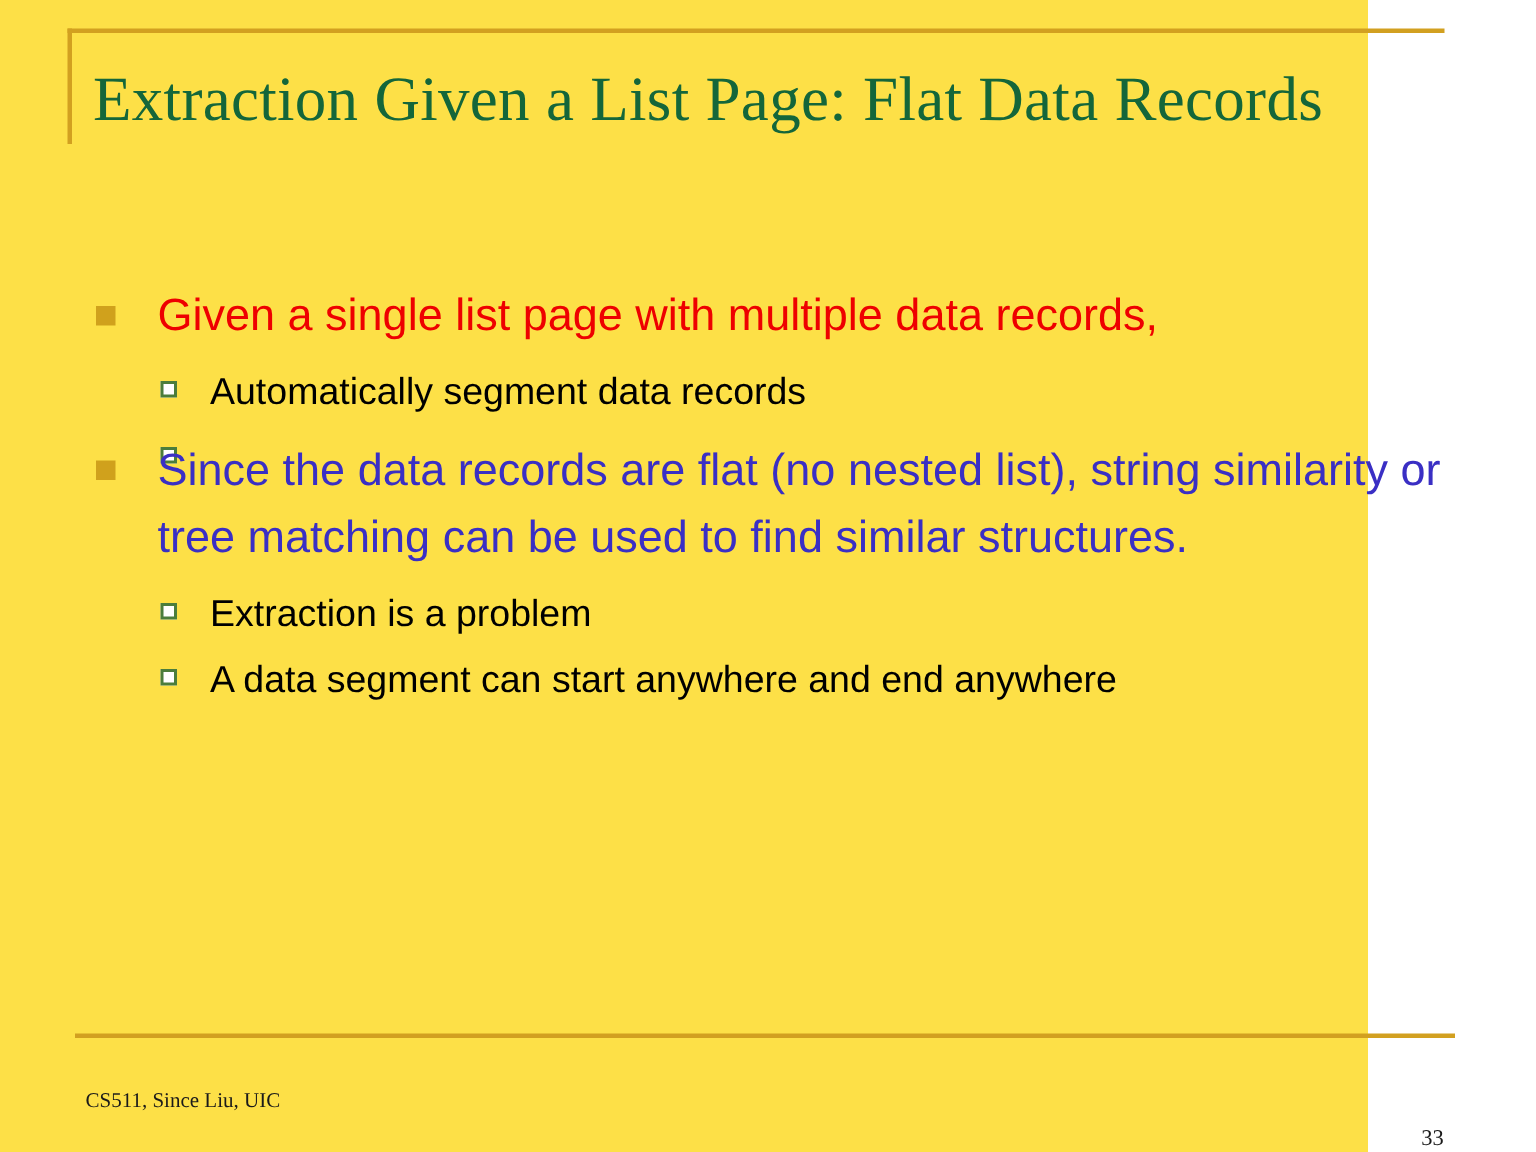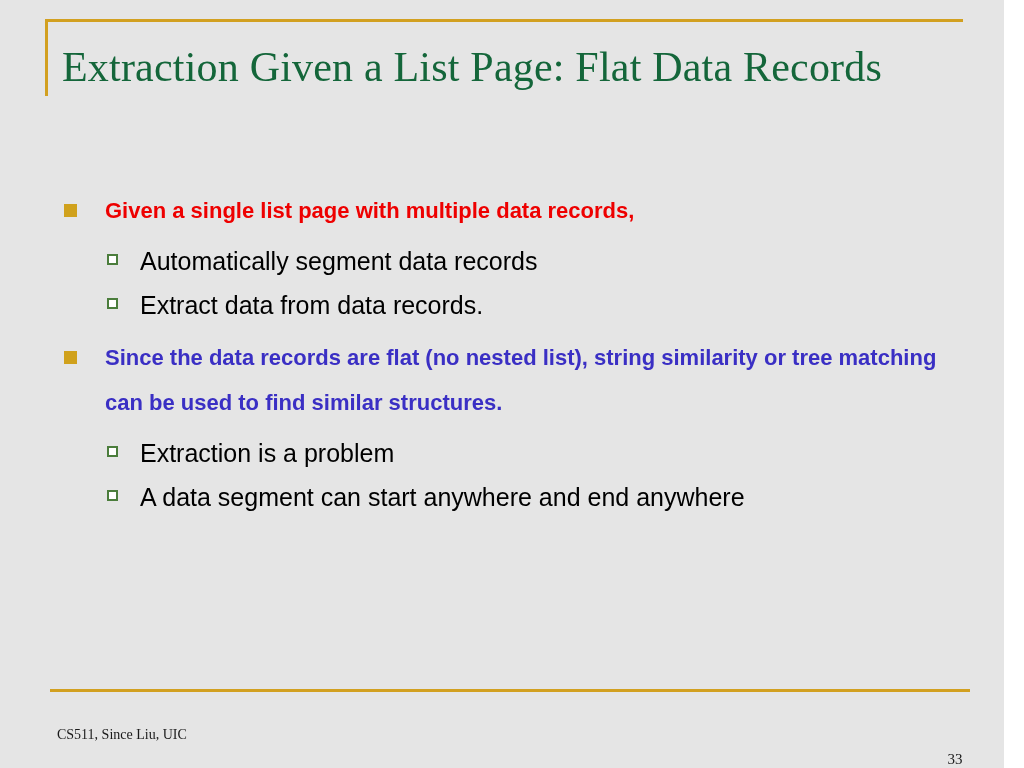--- a/index.html
+++ b/index.html
@@ -11,23 +11,23 @@
   body {
     width: 1024px;
     height: 768px;
     overflow: hidden;
     font-family: "Liberation Sans", sans-serif;
     -webkit-font-smoothing: antialiased;
   }
 
   .slide {
     position: relative;
-    width: 1004px;
+    width: 912px;
     height: 768px;
-    background: #e5e5e5;
+    background: #fde047;
   }
 
   
   .title-rule-top {
     position: absolute;
     left: 45px;
     top: 19px;
     width: 918px;
     height: 3px;
     background: #d2a020;
@@ -65,23 +65,23 @@
 
   .bullet-row {
     position: relative;
     display: block;
   }
 
   
   .lvl1 {
     padding-left: 105px;
     padding-right: 45px;
-    font-size: 22px;
+    font-size: 30px;
     line-height: 45px;
-    font-weight: 700;
+    font-weight: 400;
     margin-bottom: 0;
   }
   .lvl1 .marker {
     position: absolute;
     left: 64px;
     top: 16px;
     width: 13px;
     height: 13px;
     background: #d0a11c;
   }
@@ -160,21 +160,20 @@
 
     <div class="gap-sm"></div>
 
     <div class="bullet-row lvl2">
       <span class="marker"></span>
       <span>Automatically segment data records</span>
     </div>
 
     <div class="bullet-row lvl2">
       <span class="marker"></span>
-      <span>Extract data from data records.</span>
     </div>
 
     <div class="gap-md"></div>
 
     <div class="bullet-row lvl1 blue">
       <span class="marker"></span>
       <span>Since the data records are flat (no nested list), string similarity or tree matching can be used to find similar structures.</span>
     </div>
 
     <div class="gap-sm"></div>

